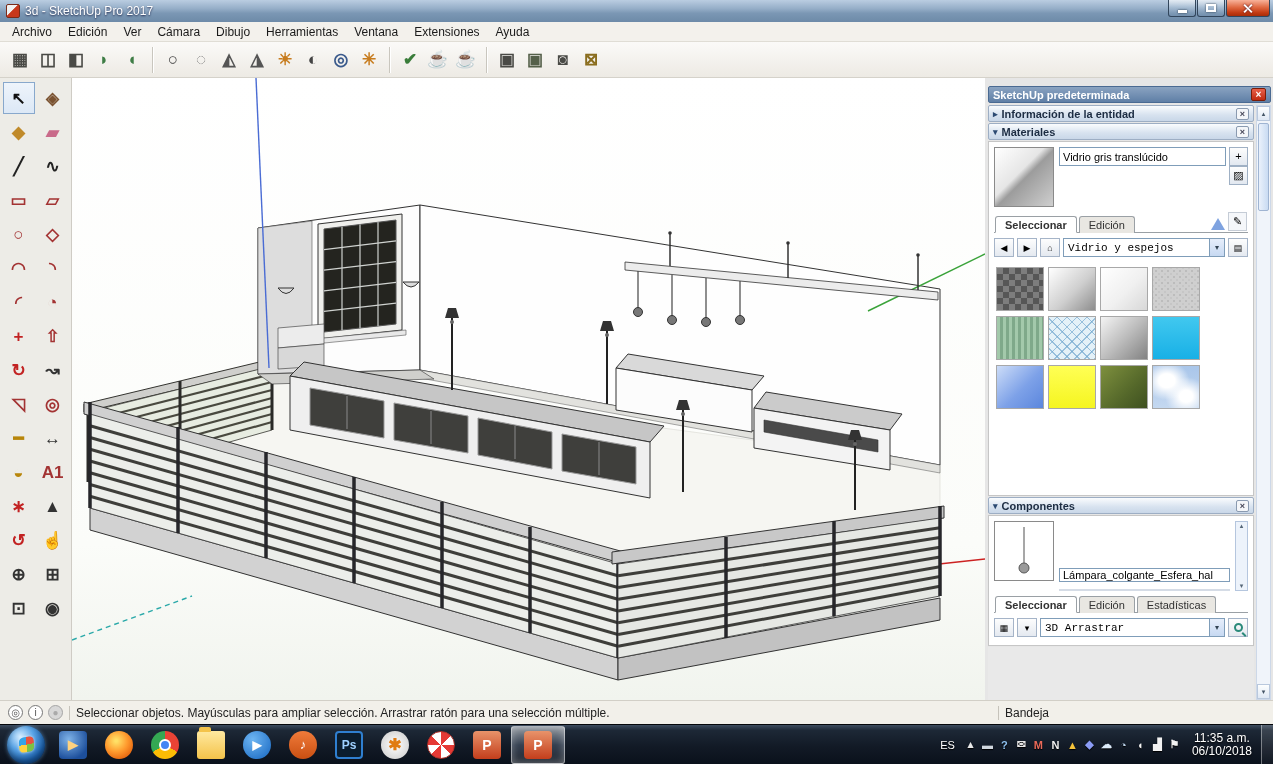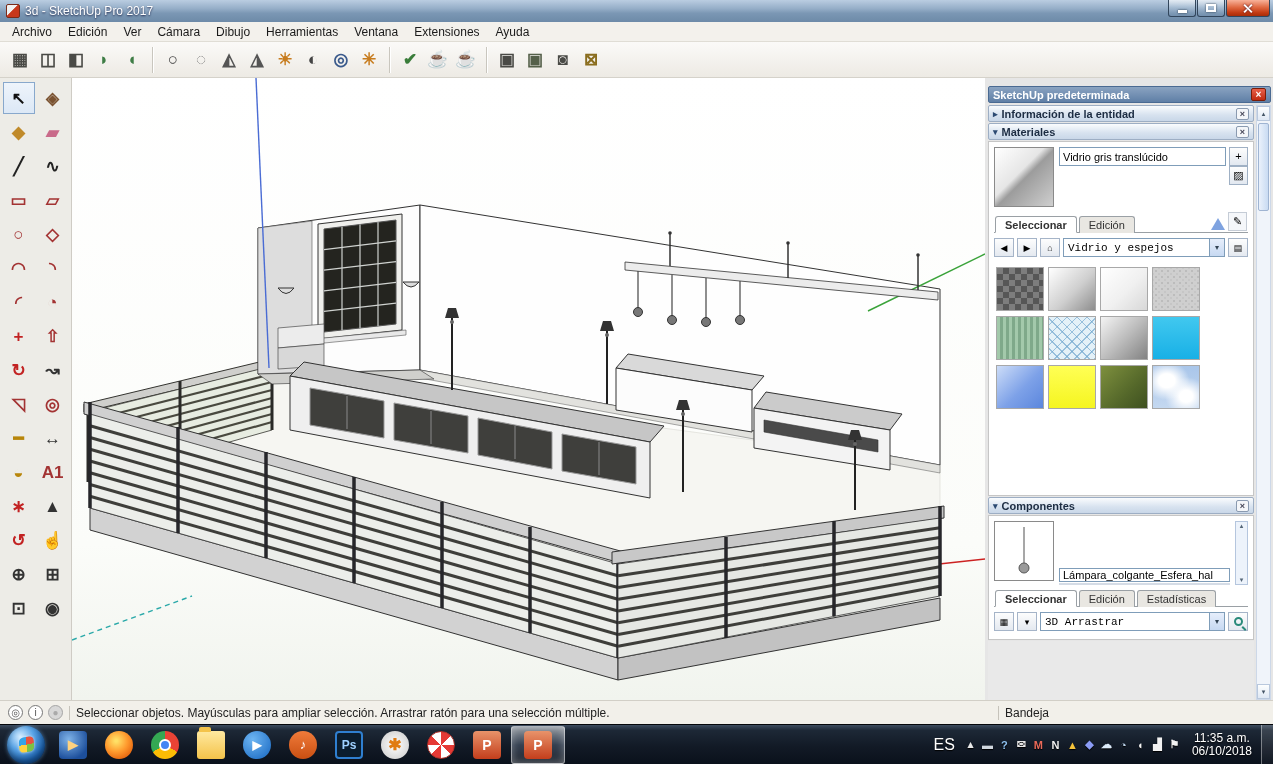--- a/index.html
+++ b/index.html
@@ -114,21 +114,21 @@
   .sw-blueglass { background:linear-gradient(135deg,#cuddf8,#7da1e8); background:linear-gradient(135deg,#cdddf8 0%,#7da1e8 55%,#5b86dd 100%); }
   .sw-yellow { background:linear-gradient(180deg,#ffff55,#f5f520); }
   .sw-olive { background:linear-gradient(135deg,#7e903e 0%,#55682a 60%,#3e5020 100%); }
   .sw-sky { background:radial-gradient(ellipse at 30% 35%,#ffffff 18%,rgba(255,255,255,0) 50%),
       radial-gradient(ellipse at 72% 72%,#ffffff 14%,rgba(255,255,255,0) 45%),
       linear-gradient(180deg,#a9c6ea,#c4d8f0); }
 
   .comp-row1 { display:flex; gap:5px; }
   .comp-preview { width:60px; height:60px; flex:0 0 60px; border:1px solid #8a8a8a; background:#fff;
     display:flex; align-items:center; justify-content:center; }
-  .comp-col { flex:1; display:flex; flex-direction:column; gap:1px; min-width:0;margin-top:47px; }
+  .comp-col { flex:1; display:flex; flex-direction:column; gap:7px; min-width:0;margin-top:47px; }
   .comp-desc { flex:1; border:1px solid #d5dce6; background:#fdfdfd; }
   .mini-scroll { width:13px; flex:0 0 13px; display:flex; flex-direction:column; align-items:center;
     border:1px solid #b5c6de; background:#edf3fb; font-size:7px; color:#567; }
   .ms-track { flex:1; }
   .search-btn .mag { width:9px; height:9px; border:2px solid #2a8a7a; border-radius:50%; position:relative; display:inline-block; }
   .search-btn .mag::after { content:""; position:absolute; width:2px; height:5px; background:#2a8a7a;
     left:7px; top:7px; transform:rotate(-45deg); }
   .tray-fill { flex:1; background:#e9e9e9; }
 
   .v-scrollbar { width:15px; flex:0 0 15px; margin-left:2px; background:#f0f4fa; border:1px solid #cdd8e8;
@@ -178,21 +178,21 @@
     background:#f4c34a; border-radius:2px 2px 0 0; }
   .app-play .app-icon { border-radius:50%; background:radial-gradient(circle at 35% 30%,#6db5f2,#1565c0); font-size:12px; }
   .app-aimp .app-icon { border-radius:50%; background:linear-gradient(180deg,#f07b3a,#c94f12); }
   .app-ps .app-icon { background:#0b1d2e; border:2px solid #2f7fd0; color:#9fd1ff; font-size:12px; }
   .app-gear .app-icon { border-radius:50%; background:radial-gradient(#ffffff,#c9c9c9); color:#e07b12; font-size:16px; }
   .app-pinwheel .app-icon { border-radius:50%; border:1px solid #b03028;
     background:conic-gradient(#e53935 0 45deg,#fff 45deg 90deg,#e53935 90deg 135deg,#fff 135deg 180deg,#e53935 180deg 225deg,#fff 225deg 270deg,#e53935 270deg 315deg,#fff 315deg 360deg); }
   .app-ppt .app-icon { background:linear-gradient(180deg,#e8936a,#c43e1c); font-size:14px; }
   .tb-spacer { flex:1; }
   .tray-area { display:flex; align-items:center; height:100%; }
-  .tb-lang { color:#fff; font-size:16px; padding:0 7px; text-shadow:0 1px 1px #000; }
+  .tb-lang { color:#fff; font-size:11px; padding:0 7px; text-shadow:0 1px 1px #000; }
   .tb-tray { display:flex; align-items:center; }
   .tray-ic { width:17px; text-align:center; font-size:11px; font-weight:bold; text-shadow:0 1px 1px #000; }
   .tb-clock { display:flex; flex-direction:column; align-items:center; justify-content:center; color:#fff;
     font-size:12px; line-height:13px; padding:0 9px; text-shadow:0 1px 2px #000; }
   .show-desktop { width:12px; height:40px; border-left:1px solid rgba(255,255,255,.4);
     background:linear-gradient(180deg,rgba(255,255,255,.14),rgba(255,255,255,.03)); }
 </style>
 </head>
 <body>
 

